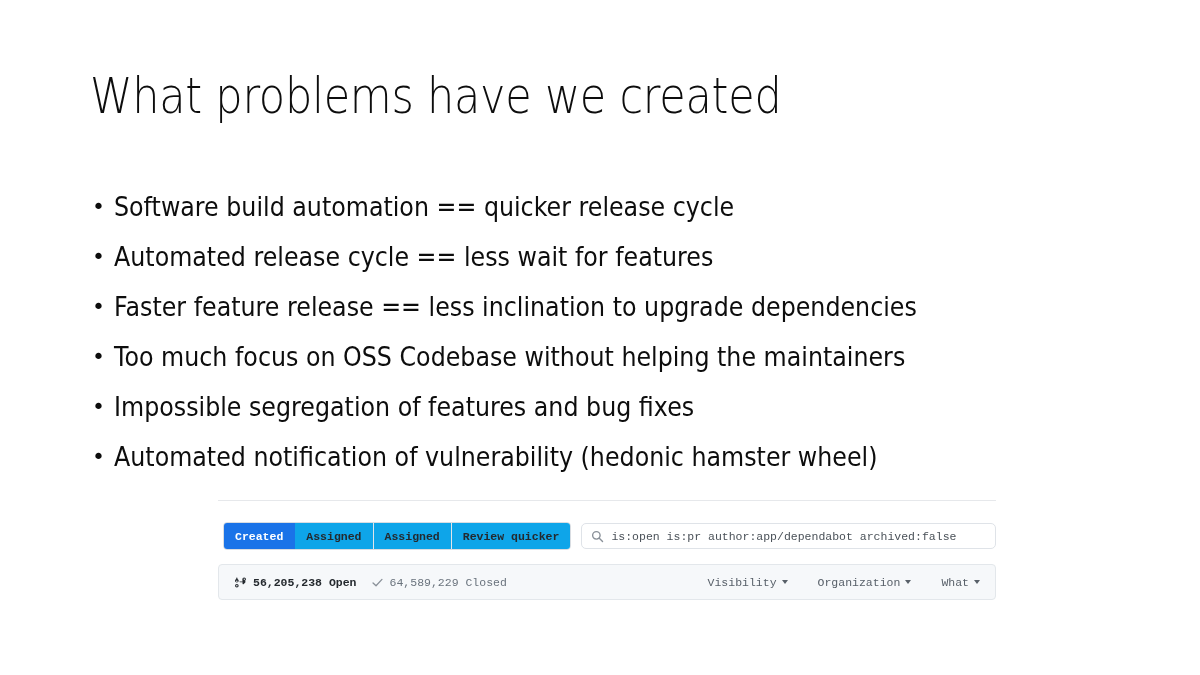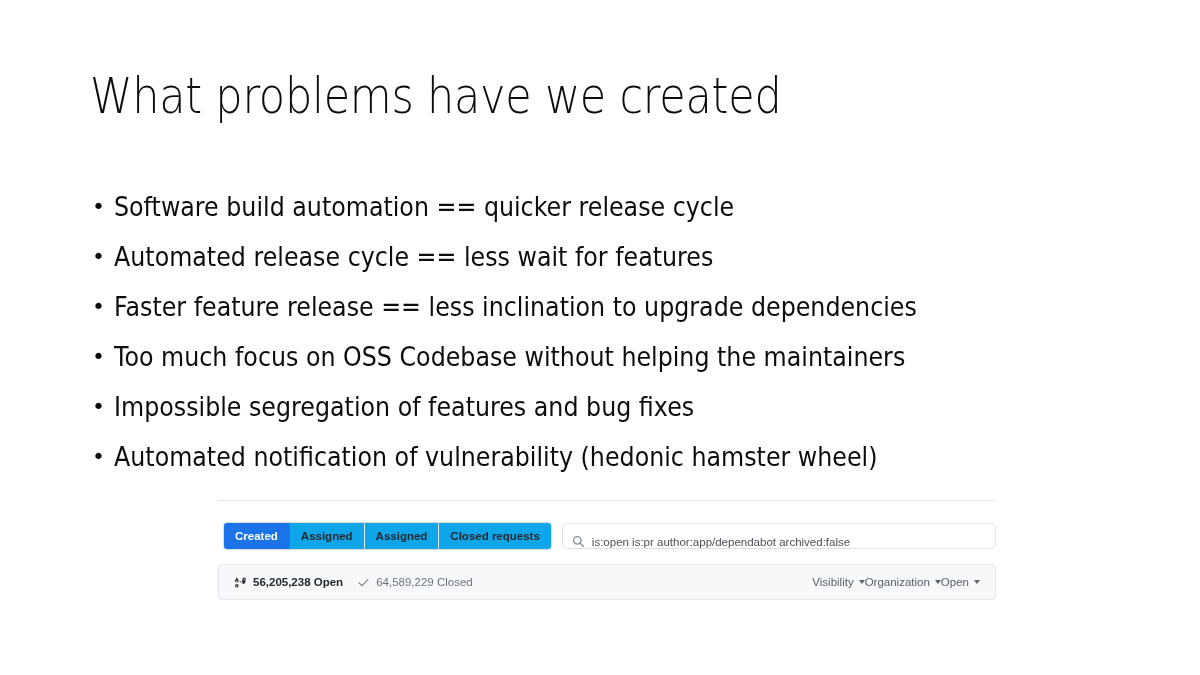--- a/index.html
+++ b/index.html
@@ -74,21 +74,21 @@
     transform: scaleX(0.88);
     transform-origin: left center;
   }
 
   
   .gh-widget {
     position: absolute;
     left: 218px;
     top: 500px;
     width: 778px;
-    font-family: Liberation Sans, sans-serif;
+    font-family: Liberation Mono, monospace;
   }
   .gh-toprule {
     width: 778px;
     height: 1px;
     background: #e6e8eb;
   }
 
   .gh-controls {
     display: flex;
     align-items: center;
@@ -127,21 +127,21 @@
     border-right-color: #1a73e8;
   }
 
   
   .gh-search {
     flex: 1;
     margin-left: 10px;
     height: 26px;
     box-sizing: border-box;
     display: flex;
-    align-items: flex-end;
+    align-items: center;
     border: 1px solid #dfe3e8;
     border-radius: 5px;
     background: #ffffff;
     padding: 0 9px;
     overflow: hidden;
   }
   .gh-search .search-icon {
     flex: 0 0 auto;
     width: 13px;
     height: 13px;
@@ -193,20 +193,21 @@
   .gh-count.open .gh-icon { color: #24292e; }
   .gh-count.closed {
     color: #6a737d;
     font-weight: 400;
   }
   .gh-count.closed .gh-icon { color: #8a9199; }
 
   .gh-status-right {
     margin-left: auto;
     display: flex;
+    gap: 30px;
   }
   .gh-dropdown {
     display: flex;
     align-items: center;
     font-size: 11.5px;
     color: #586069;
     cursor: pointer;
     white-space: nowrap;
   }
   .gh-dropdown .caret {
@@ -263,21 +264,21 @@
         <div class="gh-tab is-active">
           <span>Created</span>
         </div>
         <div class="gh-tab">
           <span>Assigned</span>
         </div>
         <div class="gh-tab">
           <span>Assigned</span>
         </div>
         <div class="gh-tab">
-          <span>Closed requests</span>
+          <span>Review quicker</span>
         </div>
       </div>
 
       <div class="gh-search" title="Search all issues">
         <svg class="search-icon" viewBox="0 0 16 16" fill="none" stroke="currentColor" stroke-width="1.7">
           <circle cx="6.6" cy="6.6" r="4.6"></circle>
           <line x1="10.2" y1="10.2" x2="14.2" y2="14.2" stroke-linecap="round"></line>
         </svg>
         <span class="gh-search-value">is:open is:pr author:app/dependabot archived:false</span>
       </div>
@@ -308,21 +309,21 @@
       <div class="gh-status-right">
         <div class="gh-dropdown">
           <span>Visibility</span>
           <span class="caret"></span>
         </div>
         <div class="gh-dropdown">
           <span>Organization</span>
           <span class="caret"></span>
         </div>
         <div class="gh-dropdown">
-          <span>Open</span>
+          <span>What</span>
           <span class="caret"></span>
         </div>
       </div>
 
     </div>
 
   </div>
 
 </div>
 

